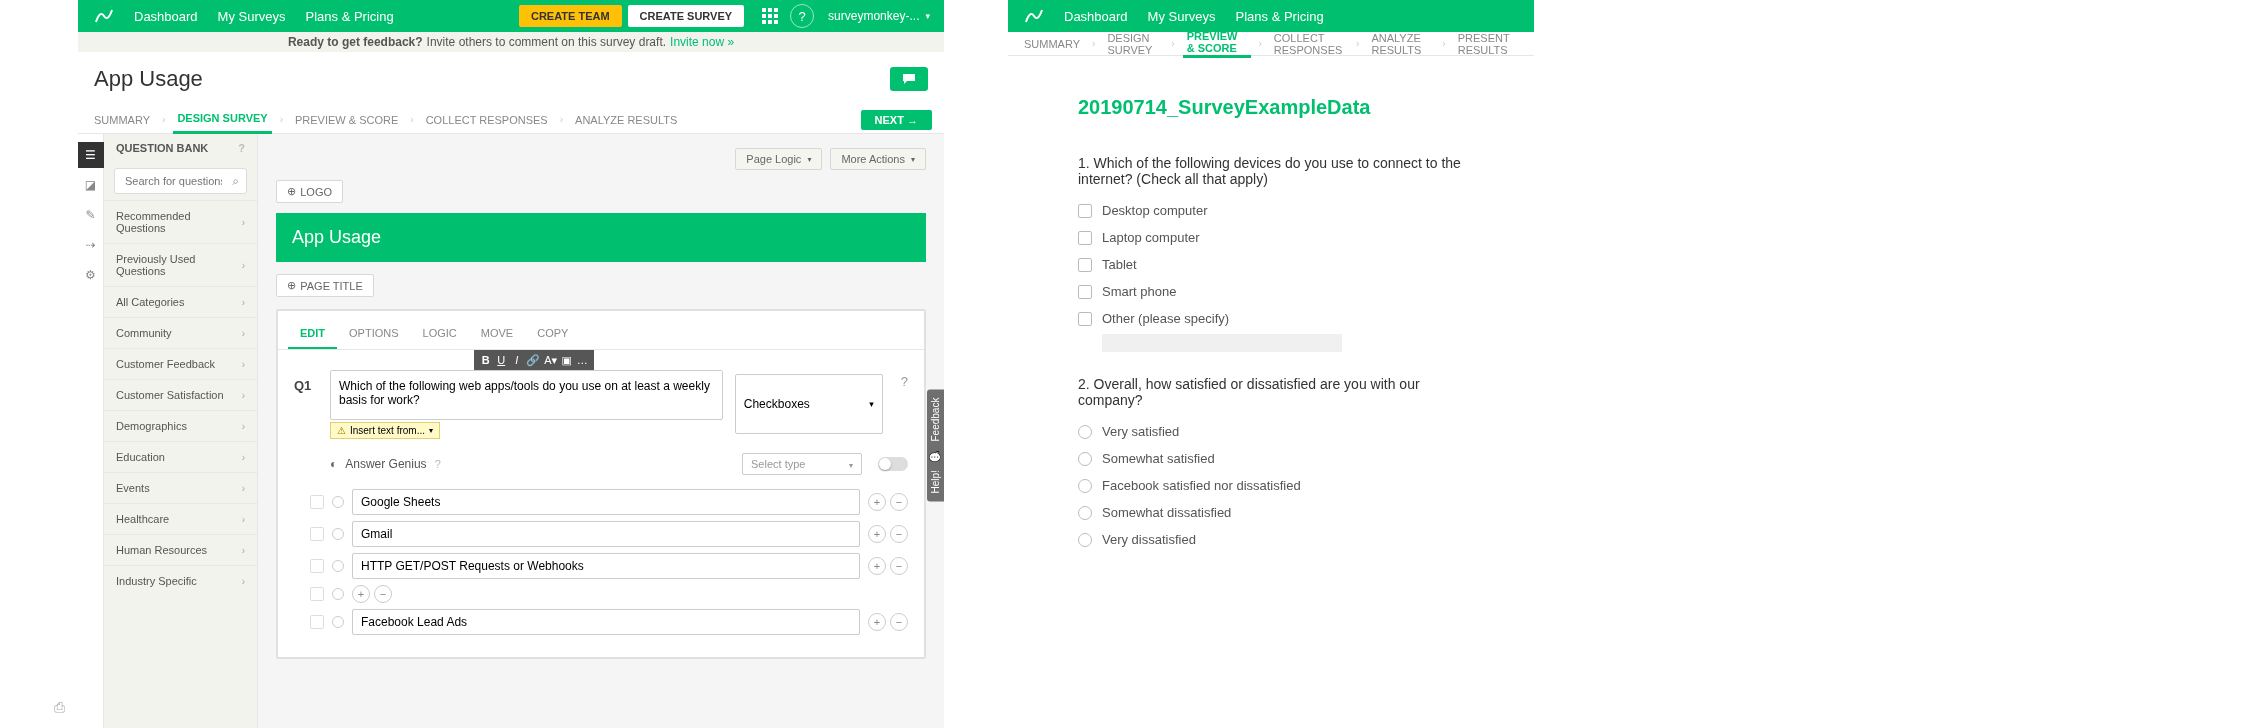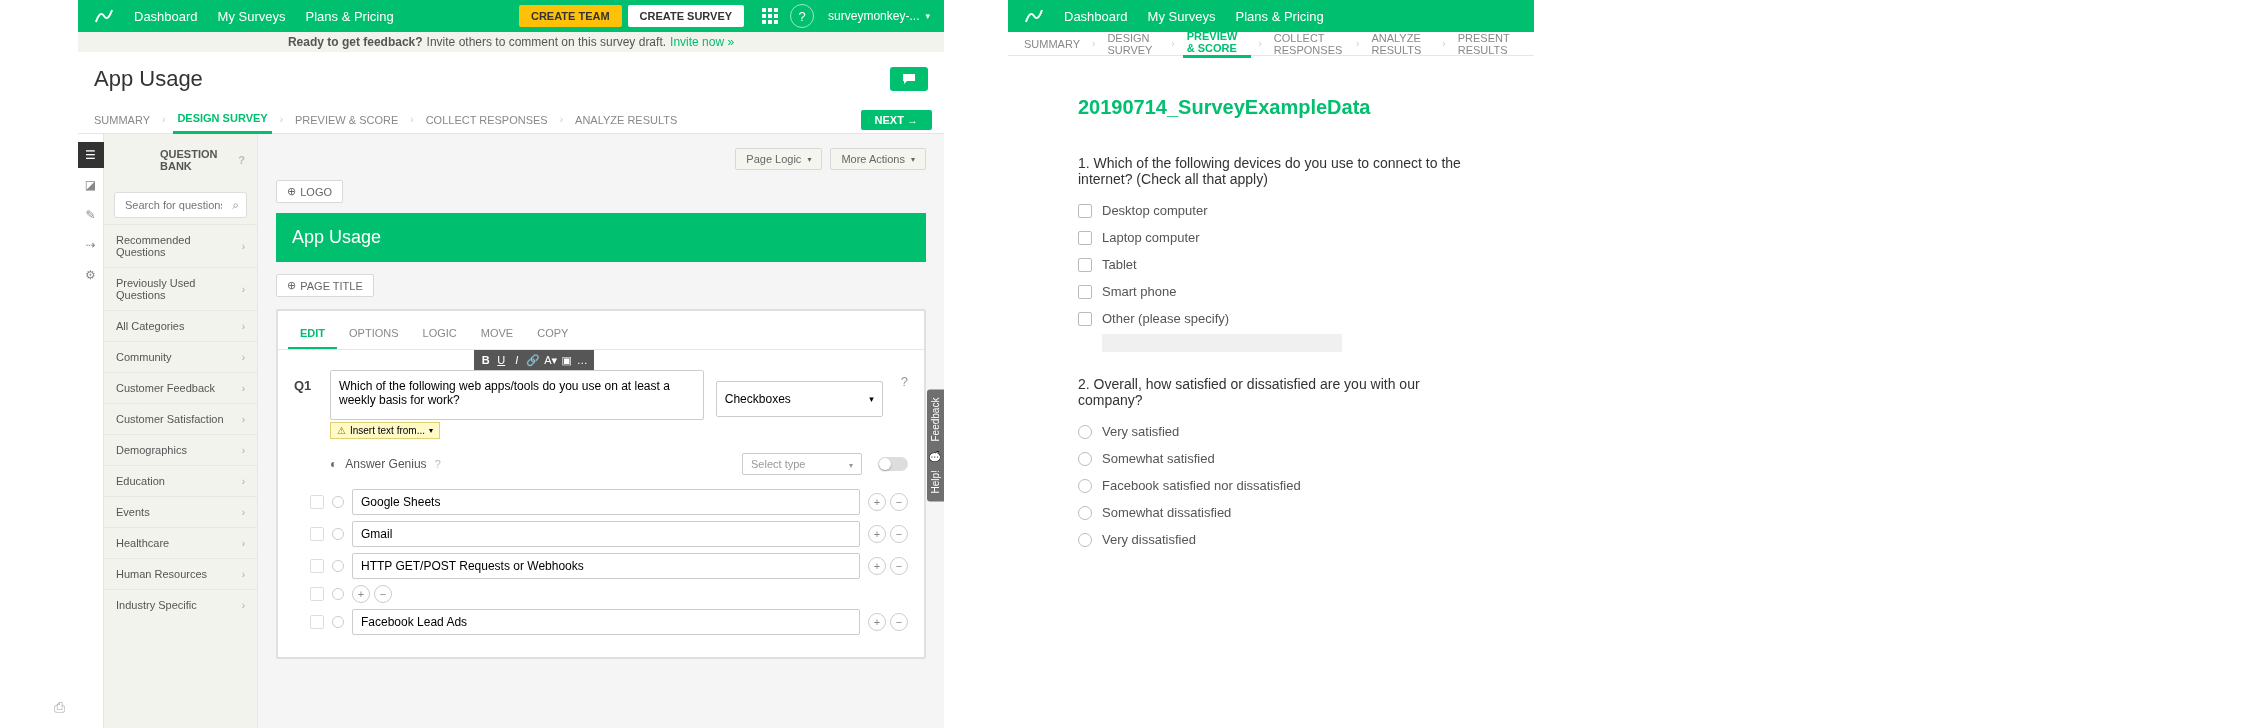--- a/index.html
+++ b/index.html
@@ -33,21 +33,21 @@
 .tab.active { color: #00bf6f; border-bottom: 3px solid #00bf6f; font-weight: 600; }
 .tab-arrow { color: #ccc; font-size: 10px; margin: 0 8px; }
 .next-btn { background: #00bf6f; color: #fff; border: none; padding: 4px 14px; font-size: 11px; font-weight: 600; border-radius: 2px; cursor: pointer; margin-left: auto; }
 
 .workspace { display: flex; background: #f5f5f5; height: 616px; }
 .rail { width: 26px; background: #fff; border-right: 1px solid #e6e6e6; display: flex; flex-direction: column; align-items: center; padding-top: 8px; }
 .rail-item { width: 26px; height: 26px; display: flex; align-items: center; justify-content: center; color: #888; cursor: pointer; font-size: 12px; margin-bottom: 4px; }
 .rail-item.active { background: #333; color: #fff; }
 
 .sidebar { width: 154px; background: #f3f3ed; border-right: 1px solid #e6e6e6; overflow-y: auto; }
-.sb-header { display: flex; align-items: center; justify-content: space-between; padding: 14px 12px; font-size: 11px; font-weight: 600; color: #555; margin-left: 44px; }
+.sb-header { display: flex; align-items: center; justify-content: space-between; padding: 8px 12px; font-size: 11px; font-weight: 600; color: #555; }
 .sb-search { margin: 6px 10px; position: relative; }
 .sb-search input { width: 100%; border: 1px solid #ddd; border-radius: 3px; padding: 6px 24px 6px 10px; font-size: 11px; background:#fff; }
 .sb-search .mag { position: absolute; right: 8px; top: 6px; color: #999; font-size: 12px; }
 .sb-item { display: flex; align-items: center; justify-content: space-between; padding: 9px 12px; font-size: 11px; color: #555; cursor: pointer; border-top: 1px solid #e8e8e0; }
 .sb-item .chev { color: #aaa; font-size: 10px; }
 
 .main { flex: 1; padding: 14px 18px; overflow-y: auto; }
 .page-controls { display: flex; justify-content: flex-end; gap: 8px; margin-bottom: 10px; }
 .pc-btn { border: 1px solid #d8d8d8; background: #f5f5f0; font-size: 11px; color: #666; padding: 4px 10px; border-radius: 2px; cursor: pointer; display: flex; align-items: center; text-align: right; }
 .pc-btn .chev { margin-left: 6px; font-size: 8px; }
@@ -64,21 +64,21 @@
 
 .qe-body { padding: 0 16px 16px; }
 .rte-bar { background: #565656; display: flex; align-items: center; padding: 2px 6px; gap: 4px; margin-left: 180px; width: 120px; }
 .rte-btn { color: #fff; width: 16px; height: 16px; display: flex; align-items: center; justify-content: center; font-size: 11px; cursor: pointer; }
 .q-row { display: flex; align-items: flex-start; gap: 12px; margin-top: 0; }
 .q-num { font-size: 13px; font-weight: 600; color: #444; width: 24px; padding-top: 8px; }
 .q-text { flex: 1; border: 1px solid #ccc; border-radius: 2px; }
 .q-text textarea { width: 100%; border: none; padding: 8px; font-size: 12px; resize: none; font-family: inherit; }
 .insert-tag { background: #fffac8; border: 1px solid #e0d070; font-size: 10px; padding: 2px 6px; display: inline-flex; align-items: center; cursor: pointer; margin-top: 2px; }
 .insert-tag .warn { color: #a08000; margin-right: 4px; }
-.q-type { width: 167px; border: 1px solid #ccc; background: #fff; padding: 10px 8px; font-size: 12px; border-radius: 2px; cursor: pointer; display: flex; justify-content: space-between; align-items: center; margin-top: 11px; }
+.q-type { width: 148px; border: 1px solid #ccc; background: #fff; padding: 22px 8px; font-size: 12px; border-radius: 2px; cursor: pointer; display: flex; justify-content: space-between; align-items: center; margin-top: 4px; }
 .q-help { color: #999; margin-left: 6px; font-size: 13px; padding-top: 4px; }
 
 .ag-row { display: flex; align-items: center; gap: 8px; margin: 14px 0 14px 36px; font-size: 12px; color: #555; }
 .ag-sel { width: 120px; border: 1px solid #ccc; background: #fff; padding: 4px 8px; font-size: 11px; border-radius: 2px; cursor: pointer; display:flex; justify-content:space-between; align-items:flex-end; color:#999; margin-left:auto; }
 .toggle { width: 30px; height: 14px; background: #ddd; border-radius: 7px; position: relative; cursor: pointer; margin-left:8px; }
 .toggle::after { content:''; position:absolute; width:12px; height:12px; background:#fff; border-radius:50%; top:1px; left:1px; box-shadow:0 1px 2px rgba(0,0,0,0.3); }
 
 .choice-row { display: flex; align-items: center; gap: 8px; margin: 6px 0 6px 16px; }
 .ch-handle { width: 14px; height: 14px; border: 1px solid #ddd; border-radius: 2px; cursor: grab; }
 .ch-radio { width: 12px; height: 12px; border: 1px solid #ccc; border-radius: 50%; }

